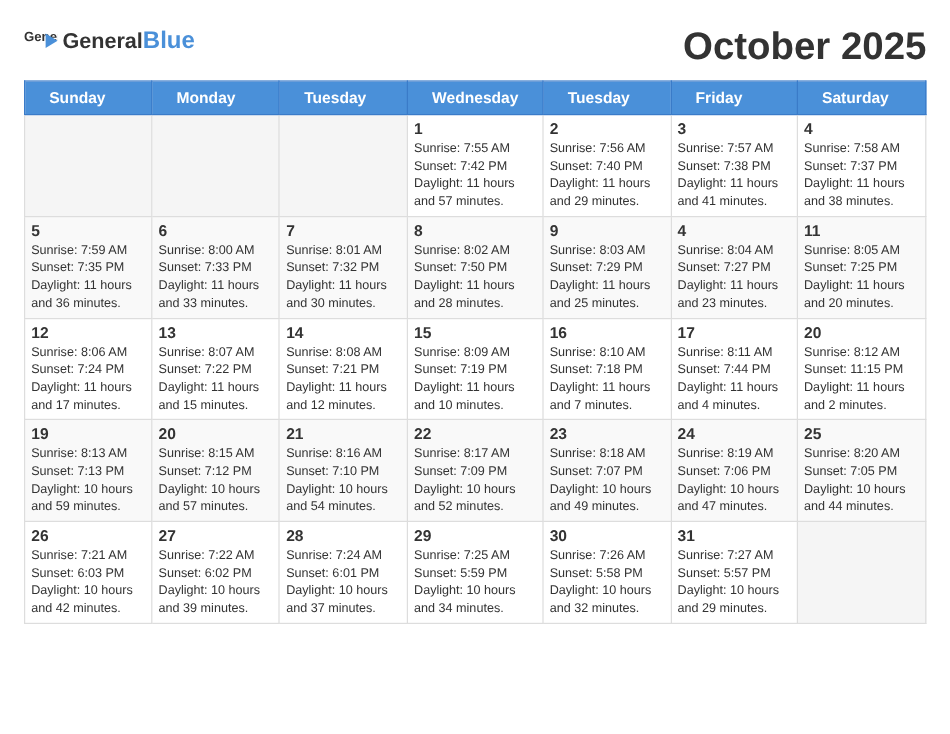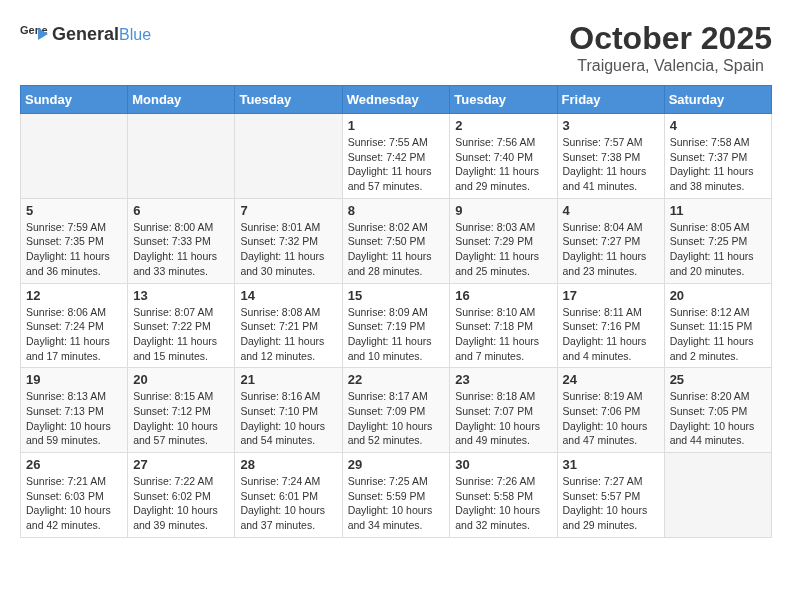--- a/index.html
+++ b/index.html
@@ -19,42 +19,42 @@
     .logo {
       display: flex;
       align-items: center;
       gap: 4px;
     }
     .logo-icon {
       width: 28px;
       height: 28px;
     }
     .title-block {
-      text-align: center;
+      text-align: right;
     }
     .month-title {
       font-size: 32px;
       font-weight: bold;
       color: #333;
     }
     .location-title {
       font-size: 16px;
       color: #555;
     }
     .calendar {
       width: 100%;
       border-collapse: collapse;
       border: 1px solid #ccc;
     }
     .calendar th {
       background-color: #4a90d9;
       color: #fff;
       font-size: 13px;
       font-weight: bold;
-      padding: 6px 4px;
+      padding: 6px 20px;
       text-align: left;
       border: 1px solid #3a7bc8;
     }
     .calendar td {
       vertical-align: top;
       padding: 4px 5px;
       border: 1px solid #ddd;
       font-size: 10.5px;
       color: #333;
       width: 108px;
@@ -81,26 +81,25 @@
 </head>
 <body>
 
 <div class="header">
   <div class="logo">
     <svg class="logo-icon" viewBox="0 0 28 28">
       <text x="0" y="14" font-size="11" font-weight="bold" fill="#333">General</text>
       <polygon points="18,8 28,14 18,20" fill="#4a90d9"></polygon>
     </svg>
     <div>
-      <span style="font-size:18px;font-weight:bold;color:#333;">General</span><span style="font-size:16px;font-weight:normal;color:#4a90d9;">Blue</span>
+      <span style="font-size:18px;font-weight:bold;color:#333;">General</span><span style="font-size:20px;font-weight:bold;color:#4a90d9;">Blue</span>
     </div>
   </div>
   <div class="title-block">
     <div class="month-title">October 2025</div>
-    <div class="location-title">Traiguera, Valencia, Spain</div>
   </div>
 </div>
 
 <table class="calendar">
   <thead>
     <tr>
     <th>Sunday</th>
         <th>Monday</th>
         <th>Tuesday</th>
         <th>Wednesday</th>
@@ -243,21 +242,21 @@
         <div class="day-info">
           <span>Sunrise: 8:10 AM</span><br>
           <span>Sunset: 7:18 PM</span><br>
           <span>Daylight: 11 hours and 7 minutes.</span>
         </div>
         </td>
         <td>
           <span class="day-number">17</span>
         <div class="day-info">
           <span>Sunrise: 8:11 AM</span><br>
-          <span>Sunset: 7:16 PM</span><br>
+          <span>Sunset: 7:44 PM</span><br>
           <span>Daylight: 11 hours and 4 minutes.</span>
         </div>
         </td>
         <td>
           <span class="day-number">20</span>
         <div class="day-info">
           <span>Sunrise: 8:12 AM</span><br>
           <span>Sunset: 11:15 PM</span><br>
           <span>Daylight: 11 hours and 2 minutes.</span>
         </div>

